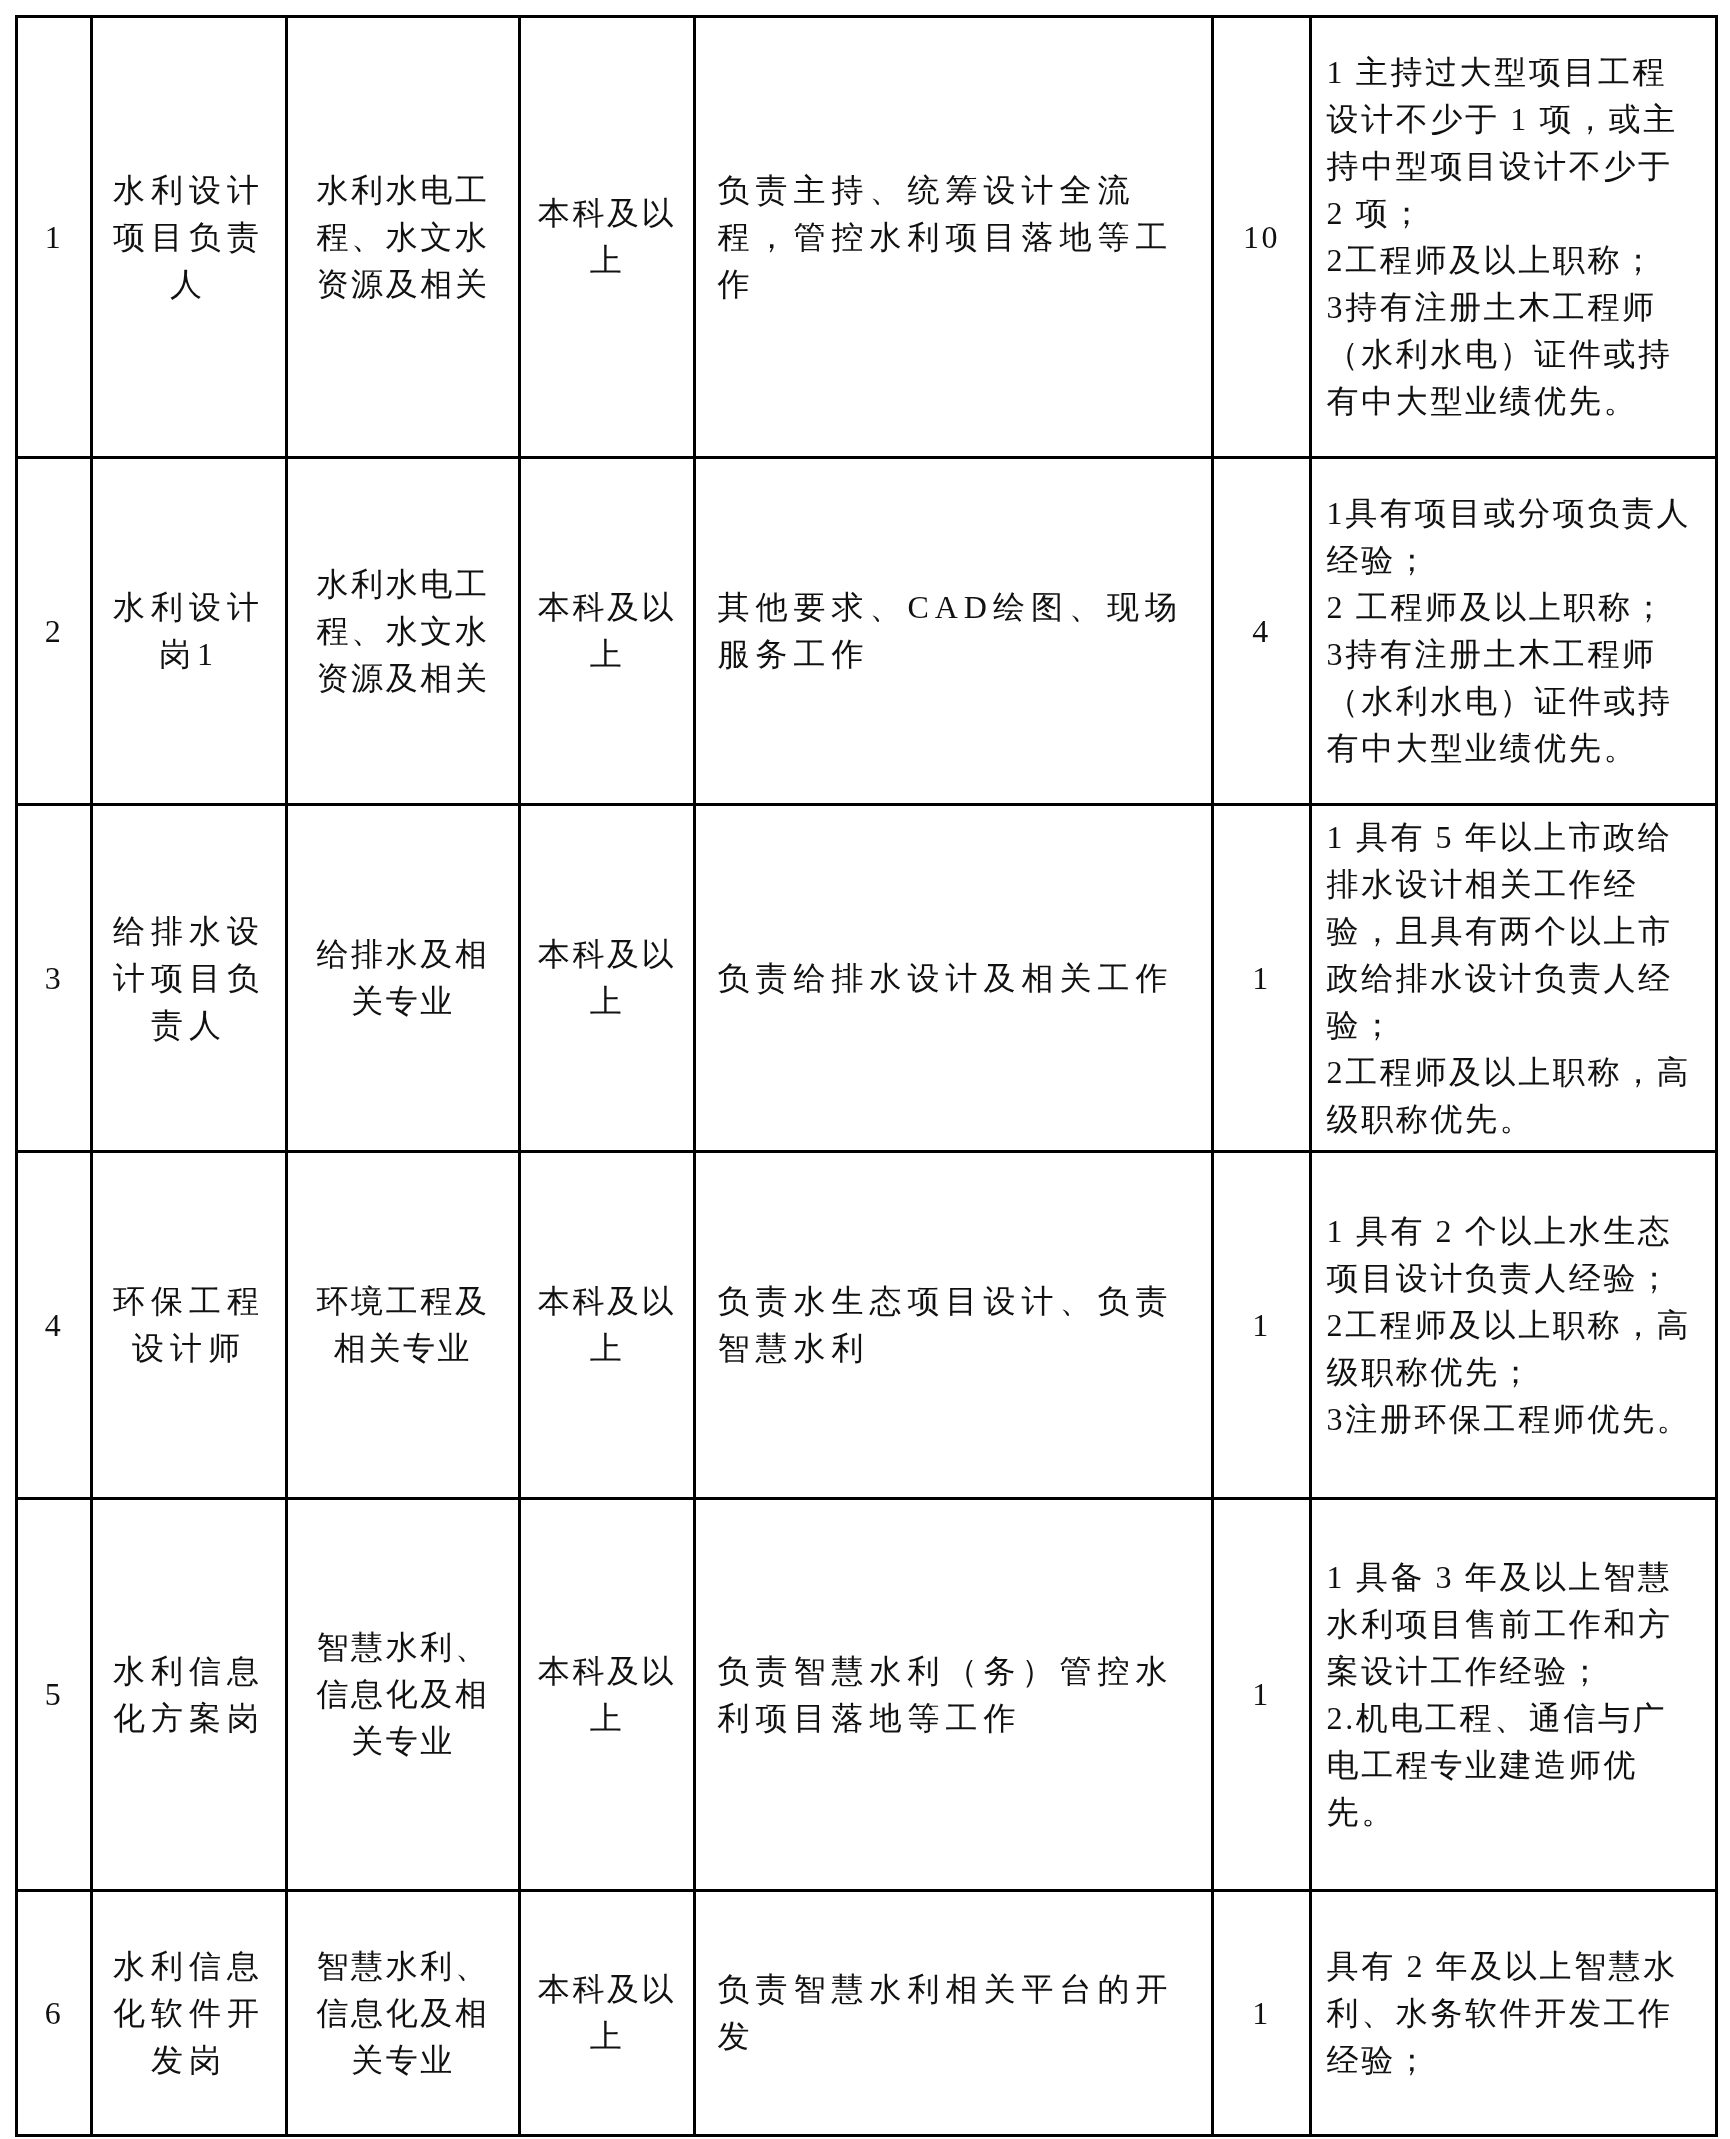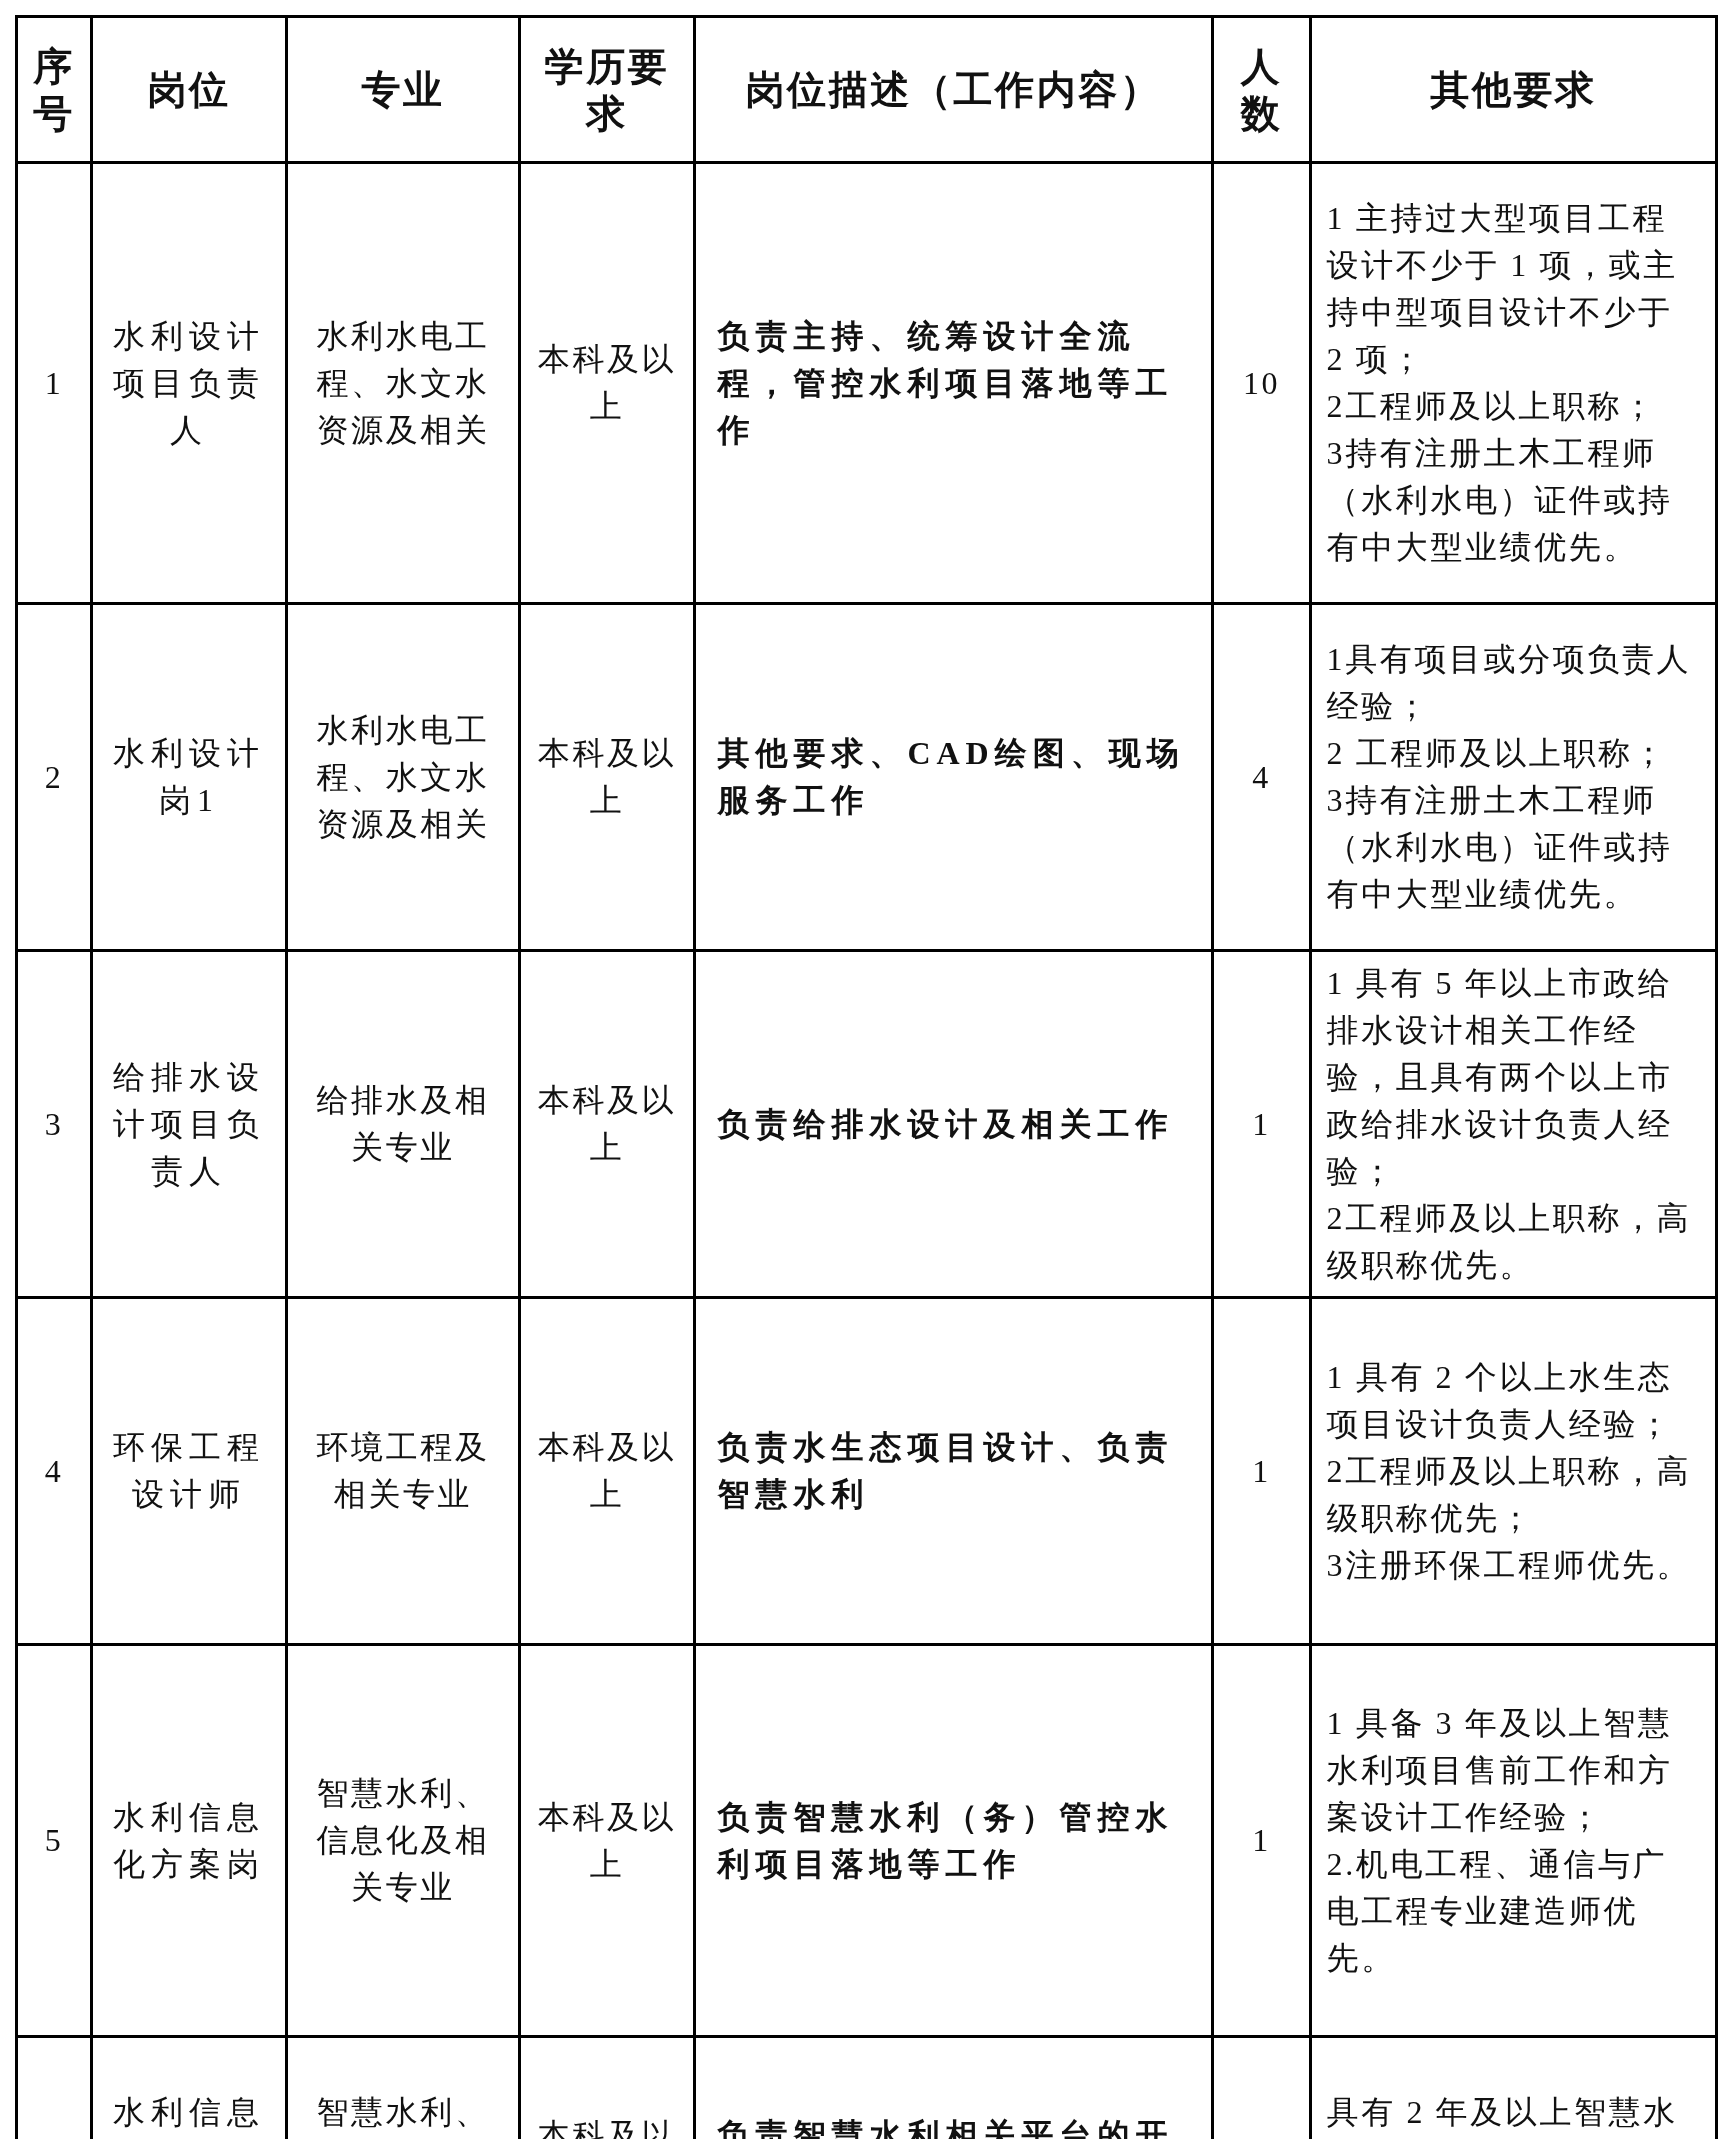--- a/index.html
+++ b/index.html
@@ -35,21 +35,20 @@
   td.c-no,td.c-count,td.c-edu,td.c-maj,td.c-pos{text-align:center;}
   td.c-pos{letter-spacing:6px;padding:5px 13px;}
   td.c-maj{padding:5px 13px;}
   td.c-edu{padding:16px 13px;}
   td.c-no{padding:4.3px 6px;}
   td.c-count{padding:4px 6px;}
   td.c-desc{
     text-align:left;
     letter-spacing:6px;
     padding:4.3px 21.4px;
-    font-weight:bold;
   }
   td.c-other{
     text-align:left;
     white-space:pre-line;
     padding:4.3px 14.6px;
   }
 </style>
 </head>
 <body>
 
@@ -59,29 +58,20 @@
       <col style="width:75px">
       <col style="width:195px">
       <col style="width:233px">
       <col style="width:175px">
       <col style="width:518px">
       <col style="width:98px">
       <col style="width:406px">
     </colgroup>
 
     <tbody>
-        <tr style="height:146px">
-      <th>序号</th>
-      <th>岗位</th>
-      <th>专业</th>
-      <th>学历要求</th>
-      <th>岗位描述（工作内容）</th>
-      <th>人数</th>
-      <th>其他要求</th>
-    </tr>
 
     <tr style="height:441px">
       <td class="c-no">1</td>
       <td class="c-pos">水利设计项目负责人</td>
       <td class="c-maj">水利水电工程、水文水资源及相关</td>
       <td class="c-edu">本科及以上</td>
       <td class="c-desc">负责主持、统筹设计全流程，管控水利项目落地等工作</td>
       <td class="c-count">10</td>
       <td class="c-other">1 主持过大型项目工程设计不少于 1 项，或主持中型项目设计不少于 2 项；
 2工程师及以上职称；

